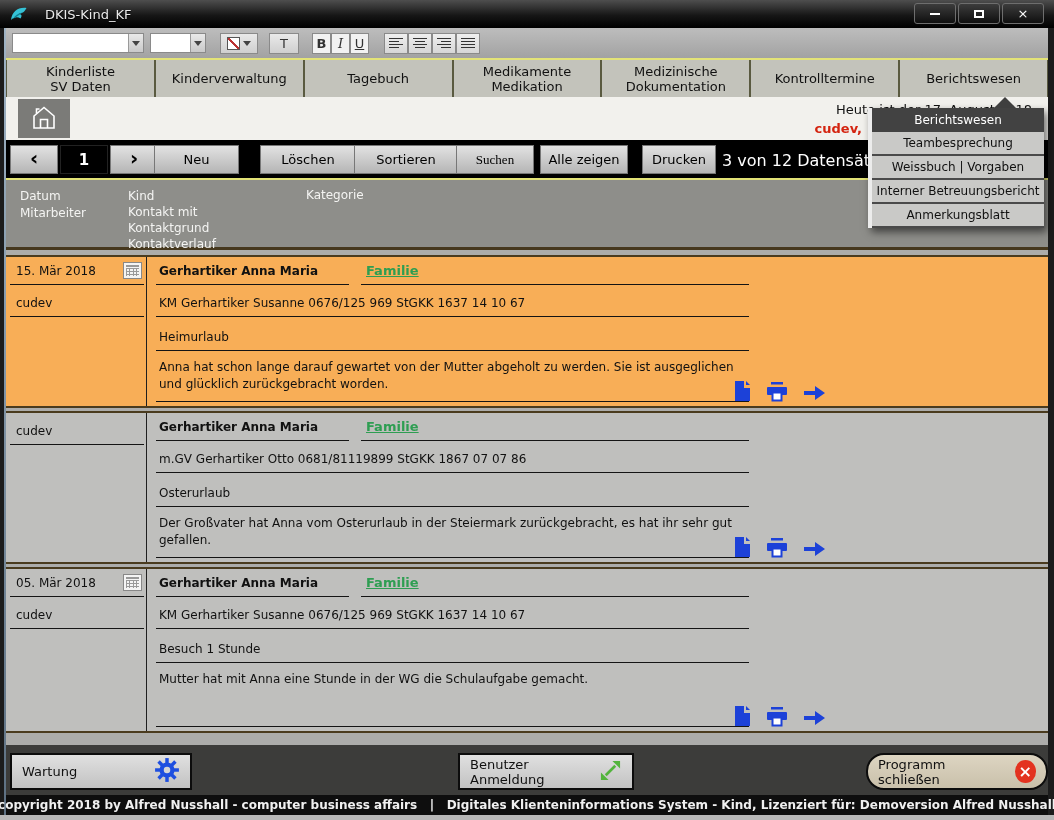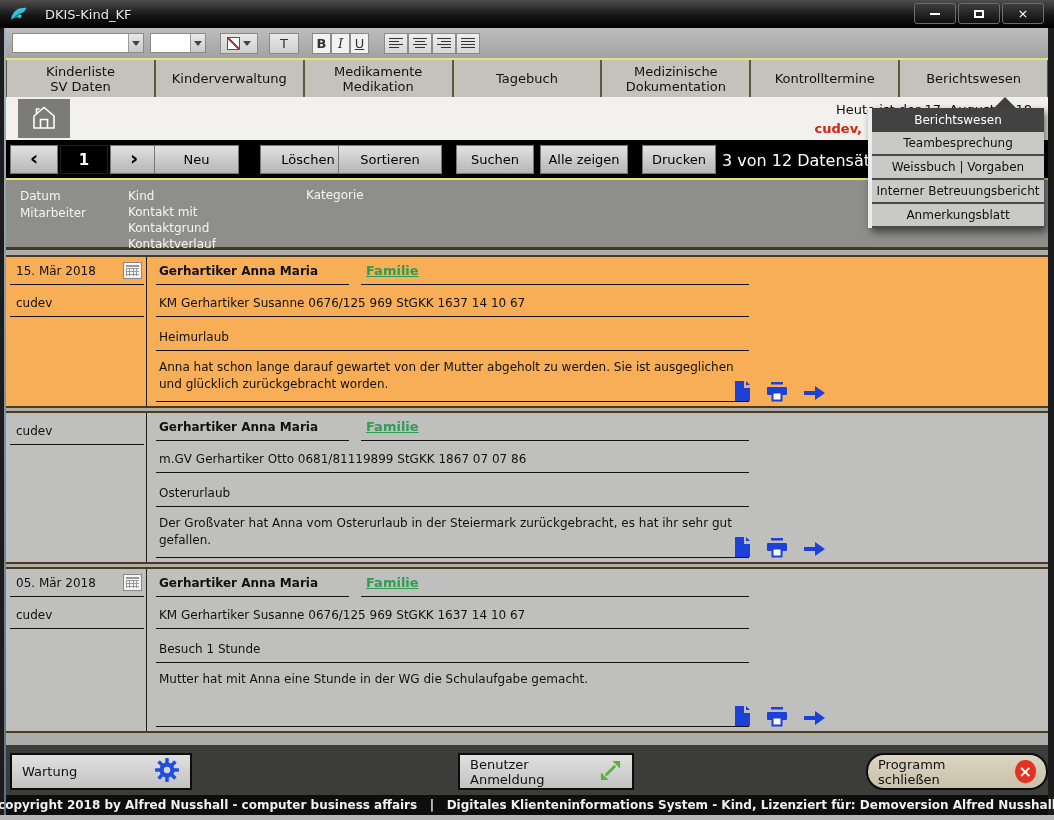--- a/index.html
+++ b/index.html
@@ -204,26 +204,26 @@
   <div class="tabbar">
     <div class="tab">
         <span>Kinderliste</span>
         <span>SV Daten</span>
       </div>
     <div class="tab">
         <span>Kinderverwaltung</span>
         <span></span>
       </div>
     <div class="tab">
+        <span>Tagebuch</span>
+        <span></span>
+      </div>
+    <div class="tab">
         <span>Medikamente</span>
         <span>Medikation</span>
-      </div>
-    <div class="tab">
-        <span>Tagebuch</span>
-        <span></span>
       </div>
     <div class="tab">
         <span>Medizinische</span>
         <span>Dokumentation</span>
       </div>
     <div class="tab">
         <span>Kontrolltermine</span>
         <span></span>
       </div>
     <div class="tab">
@@ -245,22 +245,22 @@
     <div class="today">Heute ist der 17. August 2018</div>
     <div class="user-red">cudev,</div>
   </div>
 
   <div class="navbar">
     <div class="nav-btn nav-arrow" style="left:4px;width:48px;">‹</div>
     <div class="page-ind" style="left:54px;width:48px;">1</div>
     <div class="nav-btn nav-arrow" style="left:104px;width:48px;">›</div>
     <div class="nav-btn" style="left:148px;width:85px;">Neu</div>
     <div class="nav-btn" style="left:254px;width:96px;text-align:right;">Löschen</div>
-    <div class="nav-btn" style="left:332px;width:104px;">Sortieren</div>
-    <div class="nav-btn" style="left:450px;width:78px;">Suchen</div>
+    <div class="nav-btn" style="left:348px;width:104px;">Sortieren</div>
+    <div class="nav-btn" style="left:450px;width:78px;font-family:Liberation Serif, serif;">Suchen</div>
     <div class="nav-btn" style="left:534px;width:88px;">Alle zeigen</div>
 
     <div class="nav-btn" style="left:636px;width:74px;">Drucken</div>
     <div class="rec-count">3 von 12 Datensätze</div>
   </div>
 
   <div class="colheader">
     <div class="c1">
       <div>Datum</div>
         <div>Mitarbeiter</div>

